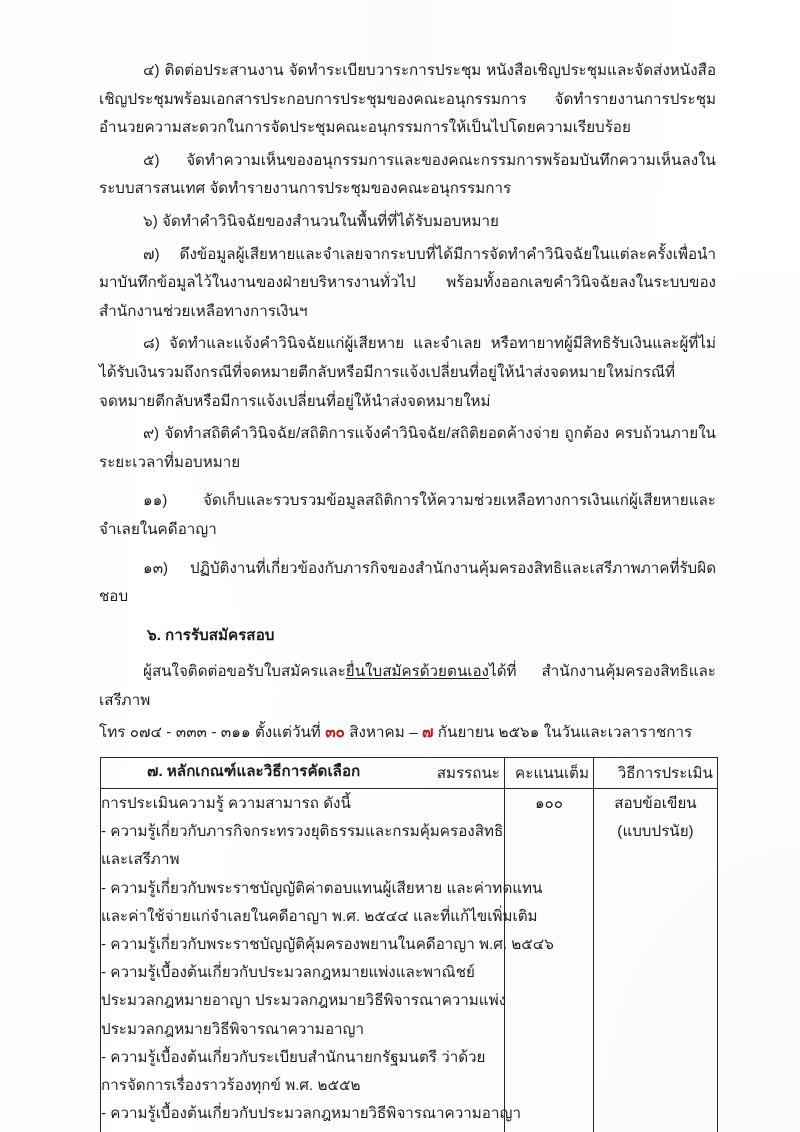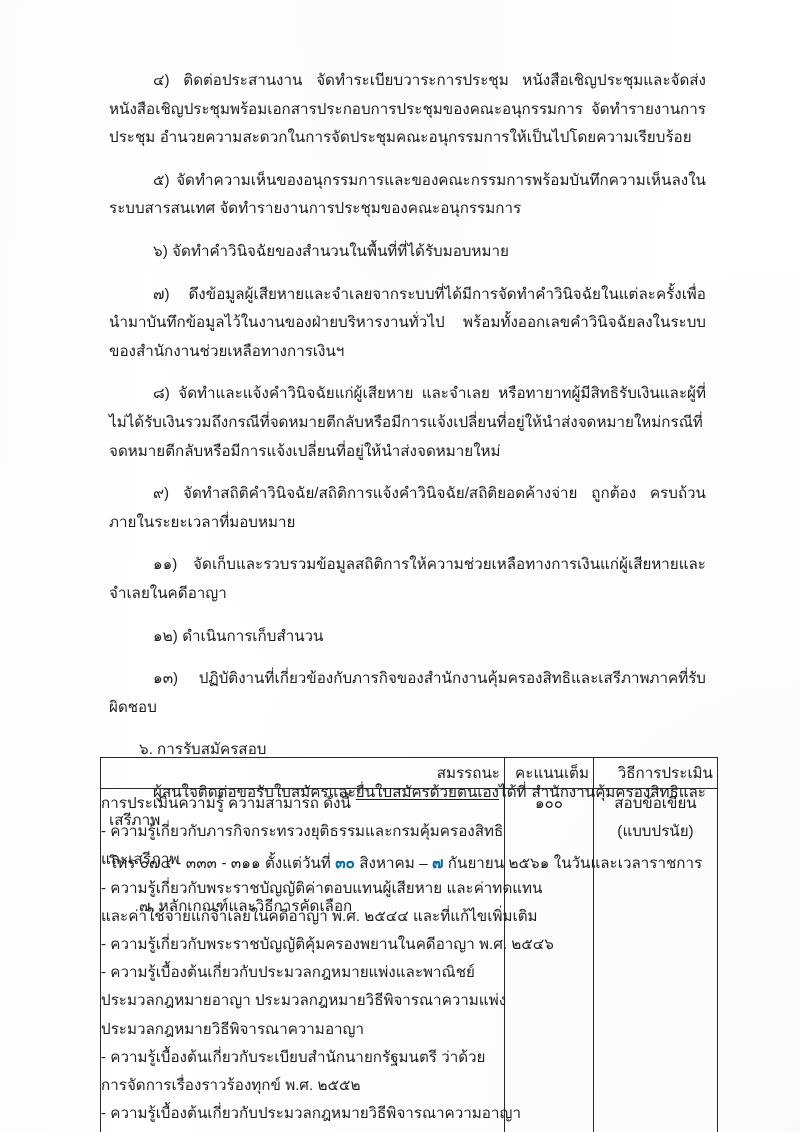--- a/index.html
+++ b/index.html
@@ -26,53 +26,53 @@
       linear-gradient(92deg, rgba(0,0,0,0.010), rgba(0,0,0,0) 22%);
     pointer-events: none;
   }
   #body-block {
     position: absolute;
     left: 95px;
     top: 52px;
     width: 625px;
   }
   p.para {
-    margin: 14px;
+    margin: 4px;
     font-size: 15.2px;
     line-height: 28.6px;
     text-align: justify;
     text-justify: inter-word;
     word-spacing: 0.2px;
   }
   p.para .ind {
     display: inline-block;
     width: 44px;
   }
   p.gap {
     margin-top: 10px;
   }
   p.gap-sm {
     margin-top: 4px;
   }
   .heading {
-    margin: 0;
+    margin: 8px;
     font-size: 15.2px;
     line-height: 28.6px;
-    font-weight: normal;
+    font-weight: bold;
   }
   .heading .ind {
     display: inline-block;
     width: 44px;
   }
   .underline-strong {
     text-decoration: underline;
     text-underline-offset: 2px;
   }
   .numeral-hl {
-    color: #0369a1;
+    color: #b91c1c;
     font-weight: bold;
   }
   
   #assessment-table {
     position: absolute;
     left: 100px;
     top: 757px;
     width: 617px;
     border-collapse: collapse;
     table-layout: fixed;
@@ -130,21 +130,20 @@
 
     <p class="para gap-sm"><span class="ind"></span><span>๗) ดึงข้อมูลผู้เสียหายและจำเลยจากระบบที่ได้มีการจัดทำคำวินิจฉัยในแต่ละครั้งเพื่อนำมาบันทึกข้อมูลไว้ในงานของฝ่ายบริหารงานทั่วไป พร้อมทั้งออกเลขคำวินิจฉัยลงในระบบของสำนักงานช่วยเหลือทางการเงินฯ</span></p>
 
     <p class="para gap-sm"><span class="ind"></span><span>๘) จัดทำและแจ้งคำวินิจฉัยแก่ผู้เสียหาย และจำเลย หรือทายาทผู้มีสิทธิรับเงินและผู้ที่ไม่ได้รับเงินรวมถึงกรณีที่จดหมายตีกลับหรือมีการแจ้งเปลี่ยนที่อยู่ให้นำส่งจดหมายใหม่กรณีที่จดหมายตีกลับหรือมีการแจ้งเปลี่ยนที่อยู่ให้นำส่งจดหมายใหม่</span></p>
 
     <p class="para gap-sm"><span class="ind"></span><span>๙) จัดทำสถิติคำวินิจฉัย/สถิติการแจ้งคำวินิจฉัย/สถิติยอดค้างจ่าย ถูกต้อง ครบถ้วนภายในระยะเวลาที่มอบหมาย</span></p>
 
 
     <p class="para gap"><span class="ind"></span><span>๑๑) จัดเก็บและรวบรวมข้อมูลสถิติการให้ความช่วยเหลือทางการเงินแก่ผู้เสียหายและจำเลยในคดีอาญา</span></p>
 
-    <p class="para gap"><span class="ind"></span><span>๑๒) ดำเนินการเก็บสำนวน</span></p>
 
     <p class="para gap"><span class="ind"></span><span>๑๓) ปฏิบัติงานที่เกี่ยวข้องกับภารกิจของสำนักงานคุ้มครองสิทธิและเสรีภาพภาคที่รับผิดชอบ</span></p>
 
 
     <p class="heading gap"><span class="ind"></span><span>๖. การรับสมัครสอบ</span></p>
 
     <p class="para"><span class="ind"></span><span>ผู้สนใจติดต่อขอรับใบสมัครและ</span><span class="underline-strong">ยื่นใบสมัครด้วยตนเอง</span><span>ได้ที่ สำนักงานคุ้มครองสิทธิและเสรีภาพ</span></p>
 
 
     <p class="para"><span>โทร ๐๗๔ - ๓๓๓ - ๓๑๑ ตั้งแต่วันที่ </span><span class="numeral-hl">๓๐</span><span> สิงหาคม – </span><span class="numeral-hl">๗</span><span> กันยายน </span><span>๒๕๖๑</span><span> ในวันและเวลาราชการ</span></p>

